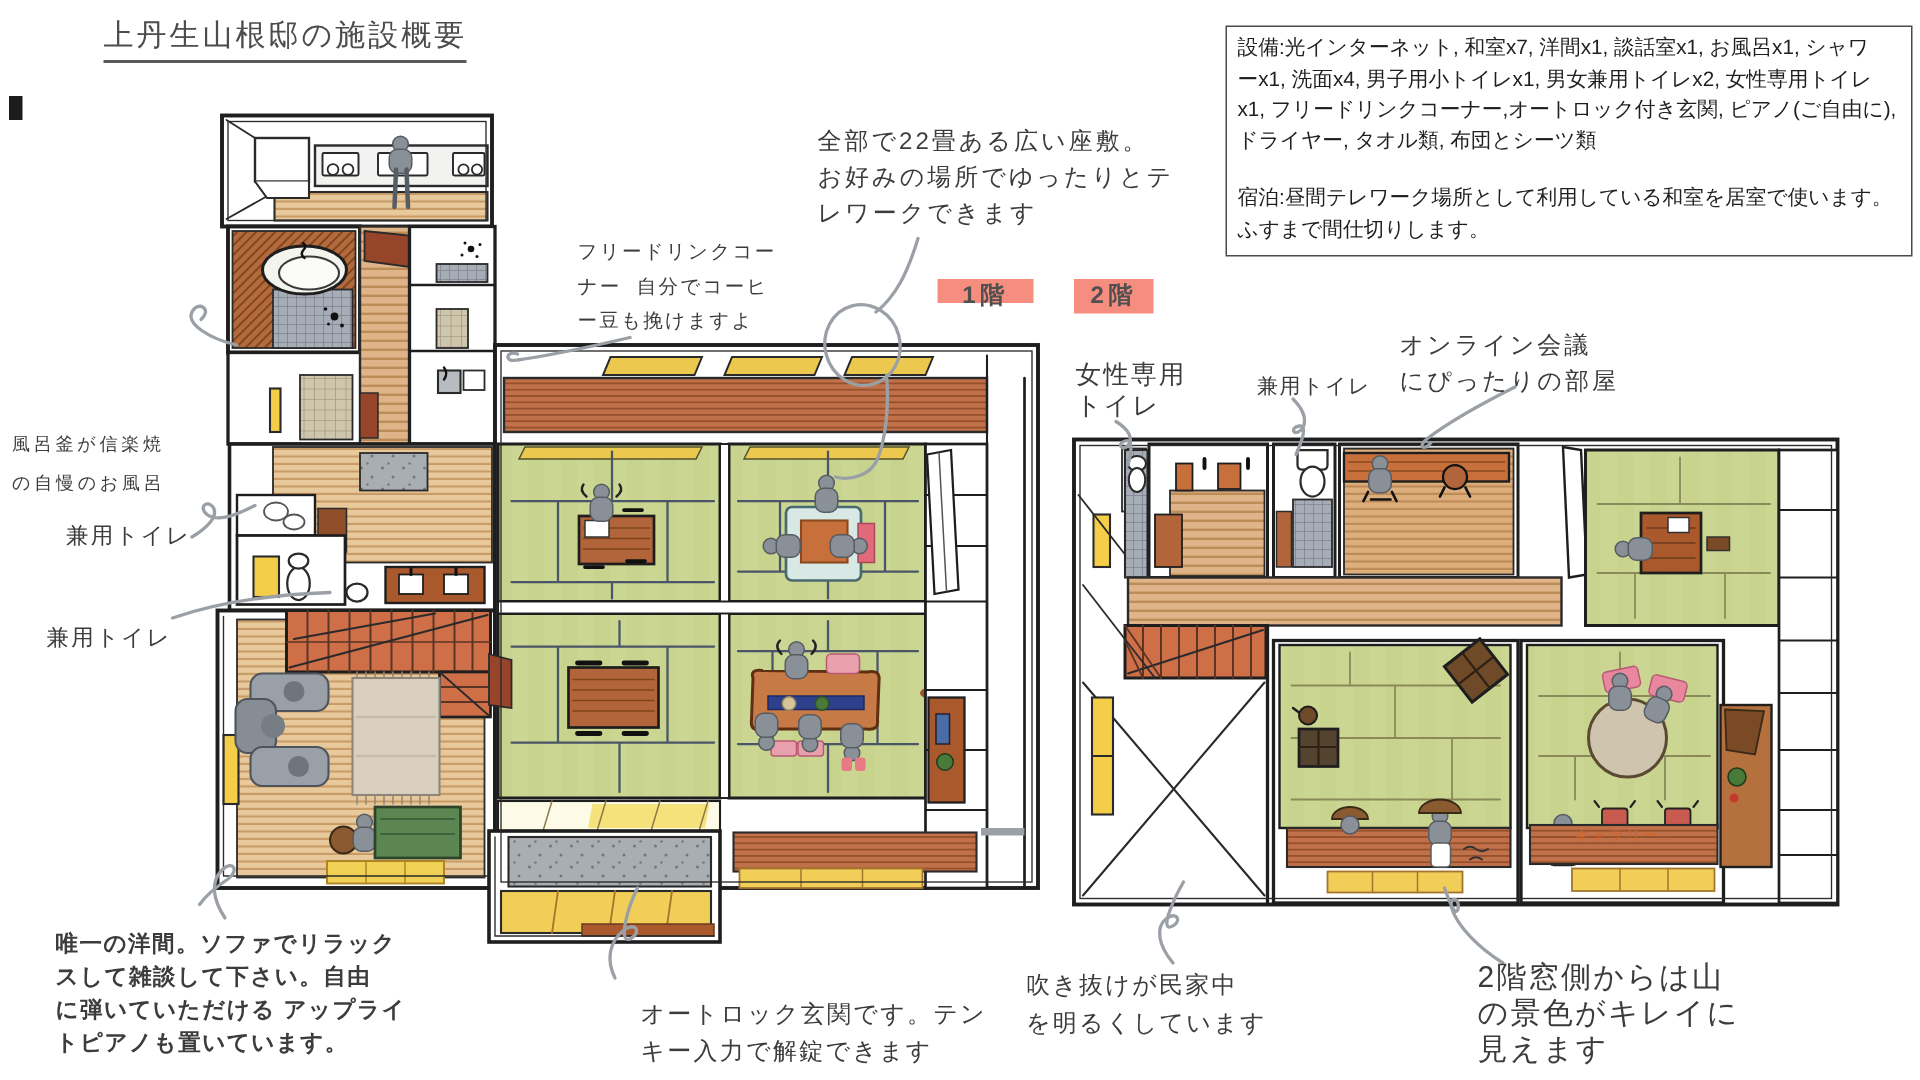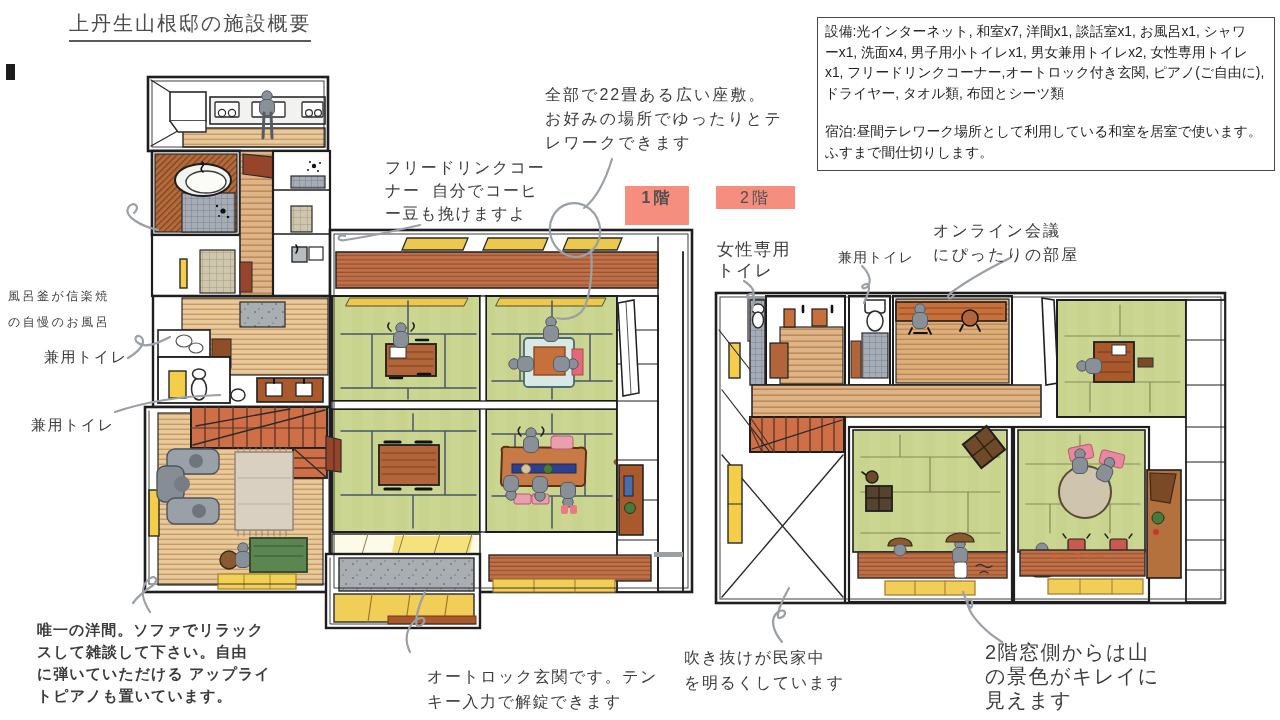--- a/index.html
+++ b/index.html
@@ -491,27 +491,27 @@
 <path d="M150 612 C 142 600 140 588 148 580 C 155 573 160 580 152 586 C 146 590 138 596 133 603"></path>
 </g>
 </svg>
 
 <div class="ann" style="left:59px;top:10px;font-size:20px;letter-spacing:2px;color:#4c4c4c;border-bottom:2px solid #5a5a5a;padding-bottom:3px;margin-left:10px;">上丹生山根邸の施設概要</div>
 
 <div class="ann" style="left:6px;top:64px;width:9px;height:16px;background:#1c1c1c;"></div>
 
 <div class="ann" style="left:817px;top:17px;width:443px;border:1.5px solid #4a4a4a;padding:4px 6px 7px 7px;font-size:13.8px;line-height:20.5px;color:#1f1f1f;white-space:nowrap;letter-spacing:0px;">設備:光インターネット, 和室x7, 洋間x1, 談話室x1, お風呂x1, シャワ<br>ーx1, 洗面x4, 男子用小トイレx1, 男女兼用トイレx2, 女性専用トイレ<br>x1, フリードリンクコーナー,オートロック付き玄関, ピアノ(ご自由に),<br>ドライヤー, タオル類, 布団とシーツ類<div style="height:18px"></div>宿泊:昼間テレワーク場所として利用している和室を居室で使います。<br>ふすまで間仕切りします。</div>
 
-<div class="ann" style="left:625px;top:186px;width:64px;height:39px;background:#f58e7e;color:#4f4f4f;font-size:16px;font-weight:bold;text-align:center;line-height:23px;letter-spacing:3px;">1階</div>
-
-<div class="ann" style="left:716px;top:186px;width:79px;height:23px;background:#f58e7e;color:#4f4f4f;font-size:16px;font-weight:normal;text-align:center;line-height:23px;letter-spacing:3px;">2階</div>
+<div class="ann" style="left:625px;top:186px;width:64px;height:16px;background:#f58e7e;color:#4f4f4f;font-size:16px;font-weight:bold;text-align:center;line-height:23px;letter-spacing:3px;">1階</div>
+
+<div class="ann" style="left:716px;top:186px;width:53px;height:23px;background:#f58e7e;color:#4f4f4f;font-size:16px;font-weight:bold;text-align:center;line-height:23px;letter-spacing:3px;">2階</div>
 
 <div class="ann" style="left:545px;top:83px;font-size:16px;line-height:24px;letter-spacing:2px;">全部で22畳ある広い座敷。<br>お好みの場所でゆったりとテ<br>レワークできます</div>
 
-<div class="ann" style="left:385px;top:156px;font-size:16px;line-height:23px;letter-spacing:1.5px;">フリードリンクコー<br>ナー&nbsp;&nbsp;自分でコーヒ<br>ー豆も挽けますよ</div>
+<div class="ann" style="left:385px;top:156px;font-size:13px;line-height:23px;letter-spacing:1.5px;">フリードリンクコー<br>ナー&nbsp;&nbsp;自分でコーヒ<br>ー豆も挽けますよ</div>
 
 <div class="ann" style="left:8px;top:239px;font-size:12px;line-height:26px;letter-spacing:2.5px;margin-top:44px;">風呂釜が信楽焼<br>の自慢のお風呂</div>
 
 <div class="ann" style="left:44px;top:348px;font-size:15px;letter-spacing:1.5px;">兼用トイレ</div>
 
 <div class="ann" style="left:31px;top:416px;font-size:15px;letter-spacing:1.5px;">兼用トイレ</div>
 
 <div class="ann" style="left:37px;top:619px;font-size:15px;line-height:22px;letter-spacing:1px;font-weight:bold;">唯一の洋間。ソファでリラック<br>スして雑談して下さい。自由<br>に弾いていただける&nbsp;アップライ<br>トピアノも置いています。</div>
 
 <div class="ann" style="left:395px;top:664px;font-size:16px;line-height:25px;letter-spacing:1.5px;margin-left:32px;">オートロック玄関です。テン<br>キー入力で解錠できます</div>

